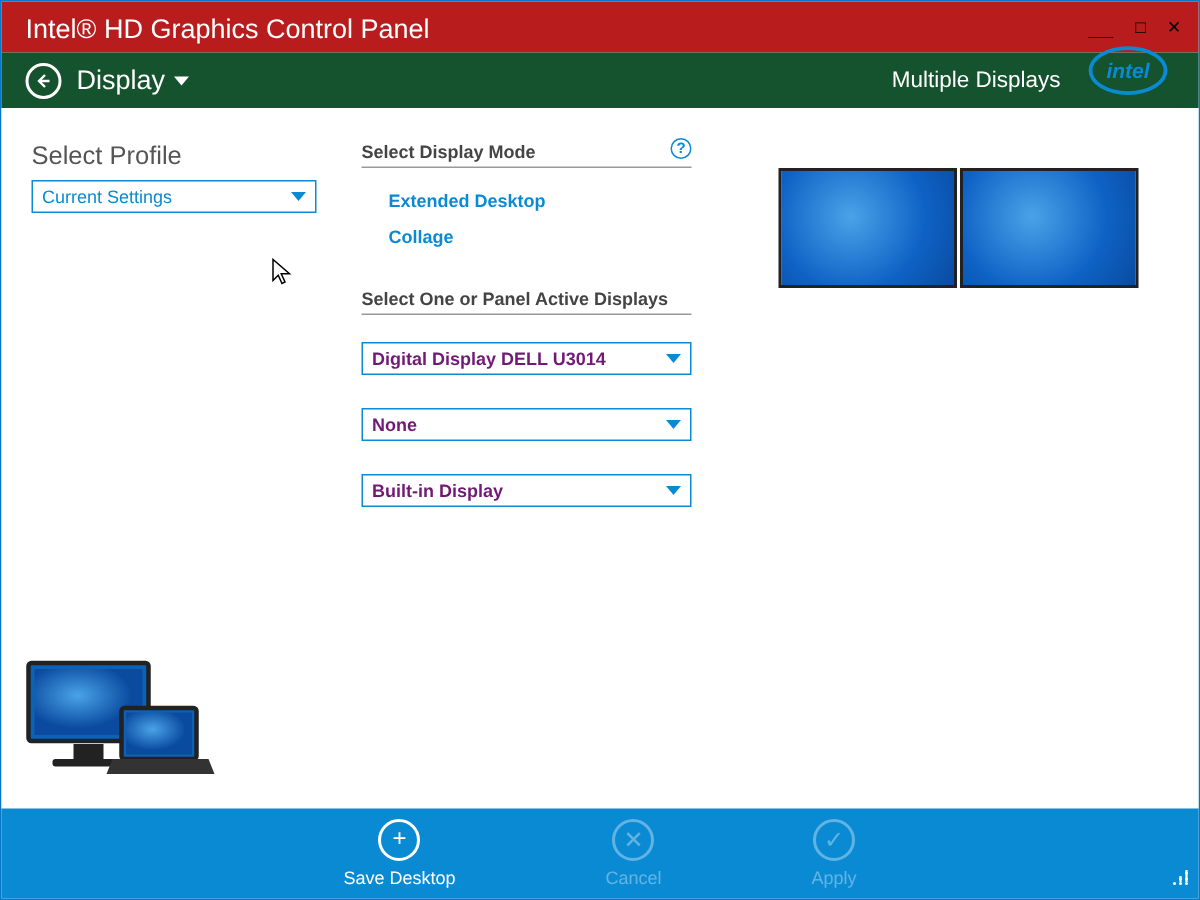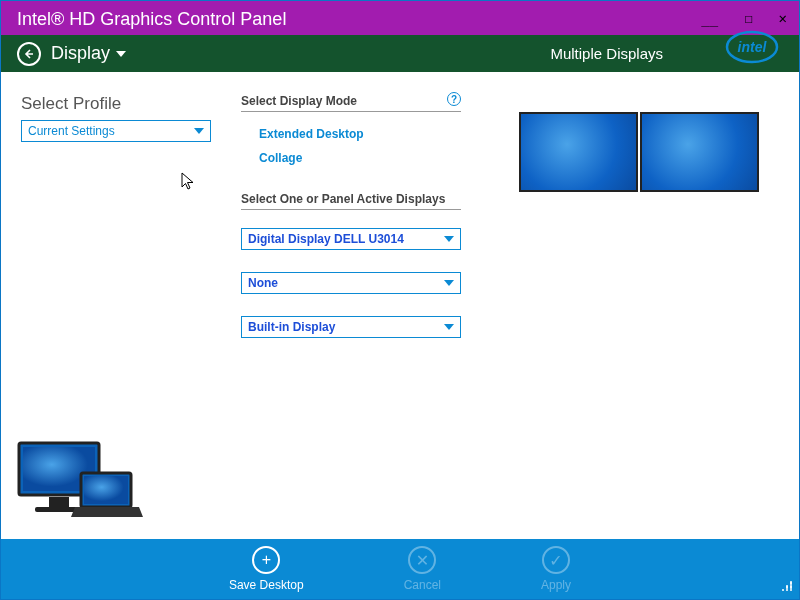--- a/index.html
+++ b/index.html
@@ -1,40 +1,40 @@
 <!DOCTYPE html>
 <html><head>
 <meta charset="utf-8">
 <style>
   * { box-sizing: border-box; margin: 0; padding: 0; font-family: "Segoe UI", Arial, sans-serif; }
   html, body { width: 800px; height: 600px; overflow: hidden; }
   .window { width: 800px; height: 600px; background: #fff; position: relative; border: 1px solid #0b76c5; }
-  .titlebar { height: 34px; background: #a21caf; color: #fff; display: flex; align-items: center; padding: 0 10px 0 16px; font-size: 18px; font-weight: 300; gap: 12px; }
+  .titlebar { height: 34px; background: #b91c1c; color: #fff; display: flex; align-items: center; padding: 0 10px 0 16px; font-size: 18px; font-weight: 300; }
   .titlebar-title { flex: 1; padding-top:2px; }
   .winctrl { margin-left: 10px; font-family: monospace; font-size: 14px; color:#000; cursor:pointer; padding:0 2px;}
   .subhead { height: 37px; background: #14532d; color: #fff; display: flex; align-items: center; padding: 0 16px; }
   .back-btn { width: 24px; height: 24px; border: 2px solid #fff; border-radius: 50%; display:flex; align-items:center; justify-content:center; margin-right:10px; cursor:pointer;}
   .back-btn svg { stroke:#fff; }
   .display-label { font-size: 18px; font-weight:300; display:flex; align-items:center; cursor:pointer;}
   .display-label .chev { margin-left:6px; }
-  .subhead-right { margin-left:auto; font-size:15px; font-weight:300; margin-right:120px; }
+  .subhead-right { margin-left:auto; font-size:15px; font-weight:300; margin-right:76px; }
   .logo { position:absolute; top:28px; right:20px; }
   .content { position:absolute; top:71px; left:0; right:0; bottom:60px; background:#fff; }
   .profile-label { position:absolute; top:22px; left:20px; font-size:17px; color:#555; font-weight:400;}
   .profile-sel { position:absolute; top:48px; left:20px; width:190px; height:22px; border:1px solid #0b8ad4; display:flex; align-items:center; padding:0 6px; font-size:12px; color:#0b8ad4; cursor:pointer;}
   .profile-sel .chev { margin-left:auto; }
   .cursor { position:absolute; top:100px; left:180px; }
   .col { position:absolute; top:22px; left:240px; width:220px;font-weight:bold; }
   .sec-label { font-size:12px; color:#444; border-bottom:1px solid #999; padding-bottom:3px; margin-bottom:10px; position:relative;}
   .help-icon { position:absolute; right:0; top:-2px; color:#0b8ad4; width:14px;height:14px;border:1.2px solid #0b8ad4;border-radius:50%; font-size:10px; display:flex;align-items:center;justify-content:center; cursor:pointer;}
   .opt { font-size:12px; color:#0b8ad4; padding:5px 0 5px 18px; position:relative; cursor:pointer;}
   .opt.sel { color:#333; }
   .opt.sel::before { content:"✔"; position:absolute; left:0; color:#000; font-size:12px;}
   .sec2 { margin-top:22px; }
-  .dd { width:220px; height:22px; border:1px solid #0b8ad4; display:flex; align-items:center; padding:0 6px; font-size:12px; color:#1d4ed8; margin-top:22px; cursor:pointer;}
+  .dd { width:220px; height:22px; border:1px solid #0b8ad4; display:flex; align-items:center; padding:0 6px; font-size:12px; color:#701a75; margin-top:22px; cursor:pointer;}
   .dd .chev { margin-left:auto; color:#0b8ad4;}
   .dd:first-of-type { margin-top:18px; }
   .preview { position:absolute; top:40px; right:40px; width:240px; height:80px; display:flex; gap:2px;}
   .monitor { flex:1; border:2px solid #222; background: radial-gradient(circle at 40% 40%, #4aa3e8 0%, #0e62c5 60%, #0a4ba0 100%); }
   .devices { position:absolute; bottom:8px; left:14px; }
   .bottombar { position:absolute; bottom:0; left:0; right:0; height:60px; background:#0b8ad4; display:flex; align-items:center; justify-content:center; color:#fff;}
   .action { display:flex; flex-direction:column; align-items:center; font-size:12px; cursor:pointer; margin:0 50px;}
   .action.dim { opacity:0.35; }
   .action .circle { width:28px; height:28px; border:2px solid #fff; border-radius:50%; display:flex; align-items:center; justify-content:center; margin-bottom:4px; font-size:16px;}
   .statusbar-icon { position:absolute; bottom:4px; right:6px; }

